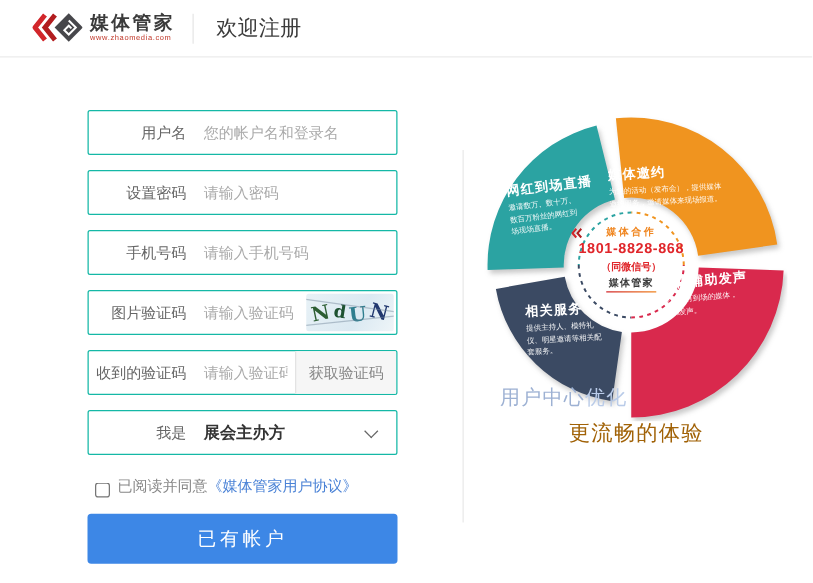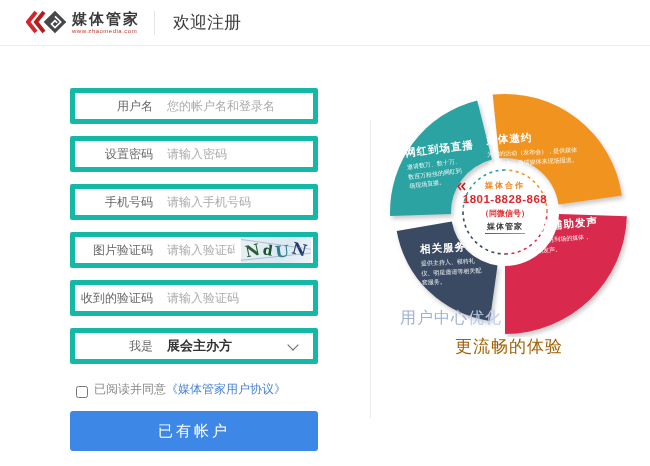--- a/index.html
+++ b/index.html
@@ -19,21 +19,21 @@
   .logo-url{font-size:6px;color:#c0392b;margin-top:2px;letter-spacing:.5px;}
   .logo-sep{width:1px;height:24px;background:#e6e6e6;margin:0 18px 0 14px;}
   .page-title{font-size:17px;color:#3c3c3c;}
   .header-right{margin-left:auto;display:flex;align-items:center;gap:10px;}
   .have-account{font-size:11px;color:#9a9a9a;}
   .h-sep{width:1px;height:12px;background:#d9d9d9;}
   .login-link{font-size:13px;font-weight:bold;cursor:pointer;}
   
   .form-col{position:absolute;left:70px;top:88px;width:248px;}
   .field{
-    width:248px;height:36px;border:5px solid #14b8a6;border-radius:2px;background:#fff;
+    width:248px;height:36px;border:1px solid #14b8a6;border-radius:2px;background:#fff;
     display:flex;align-items:center;margin-bottom:12px;box-sizing:border-box;overflow:hidden;
   }
   .f-label{width:78px;flex:none;text-align:right;font-size:12px;color:#666;padding-right:0;}
   .f-input{flex:1;min-width:0;border:none;outline:none;background:transparent;font-size:12px;color:#333;
     padding:0 6px 0 14px;font-family:inherit;}
   .f-input::placeholder{color:#aaa;}
   
   .captcha-box{
     flex:none;width:70px;height:30px;margin-right:2px;border-radius:2px;position:relative;
     background:linear-gradient(120deg,#e7f1f6,#dbe9f2 60%,#eef5f8);cursor:pointer;
@@ -141,20 +141,21 @@
       <span class="cap-3" style="color: rgb(47, 126, 143);">U</span>
       <span class="cap-4" style="color: rgb(33, 56, 111);">N</span>
       <i class="cap-line l1"></i>
       <i class="cap-line l2"></i>
     </div>
   </div>
 
   <div class="field">
     <span class="f-label">收到的验证码</span>
     <input class="f-input" type="text" placeholder="请输入验证码" style="">
+    <div class="sms-btn">获取验证码</div>
   </div>
 
   <div class="field">
     <span class="f-label">我是</span>
     <span class="role-value">展会主办方</span>
     <span class="chevron"></span>
   </div>
 
   <div class="agree-row">
     <input type="checkbox" style="">

